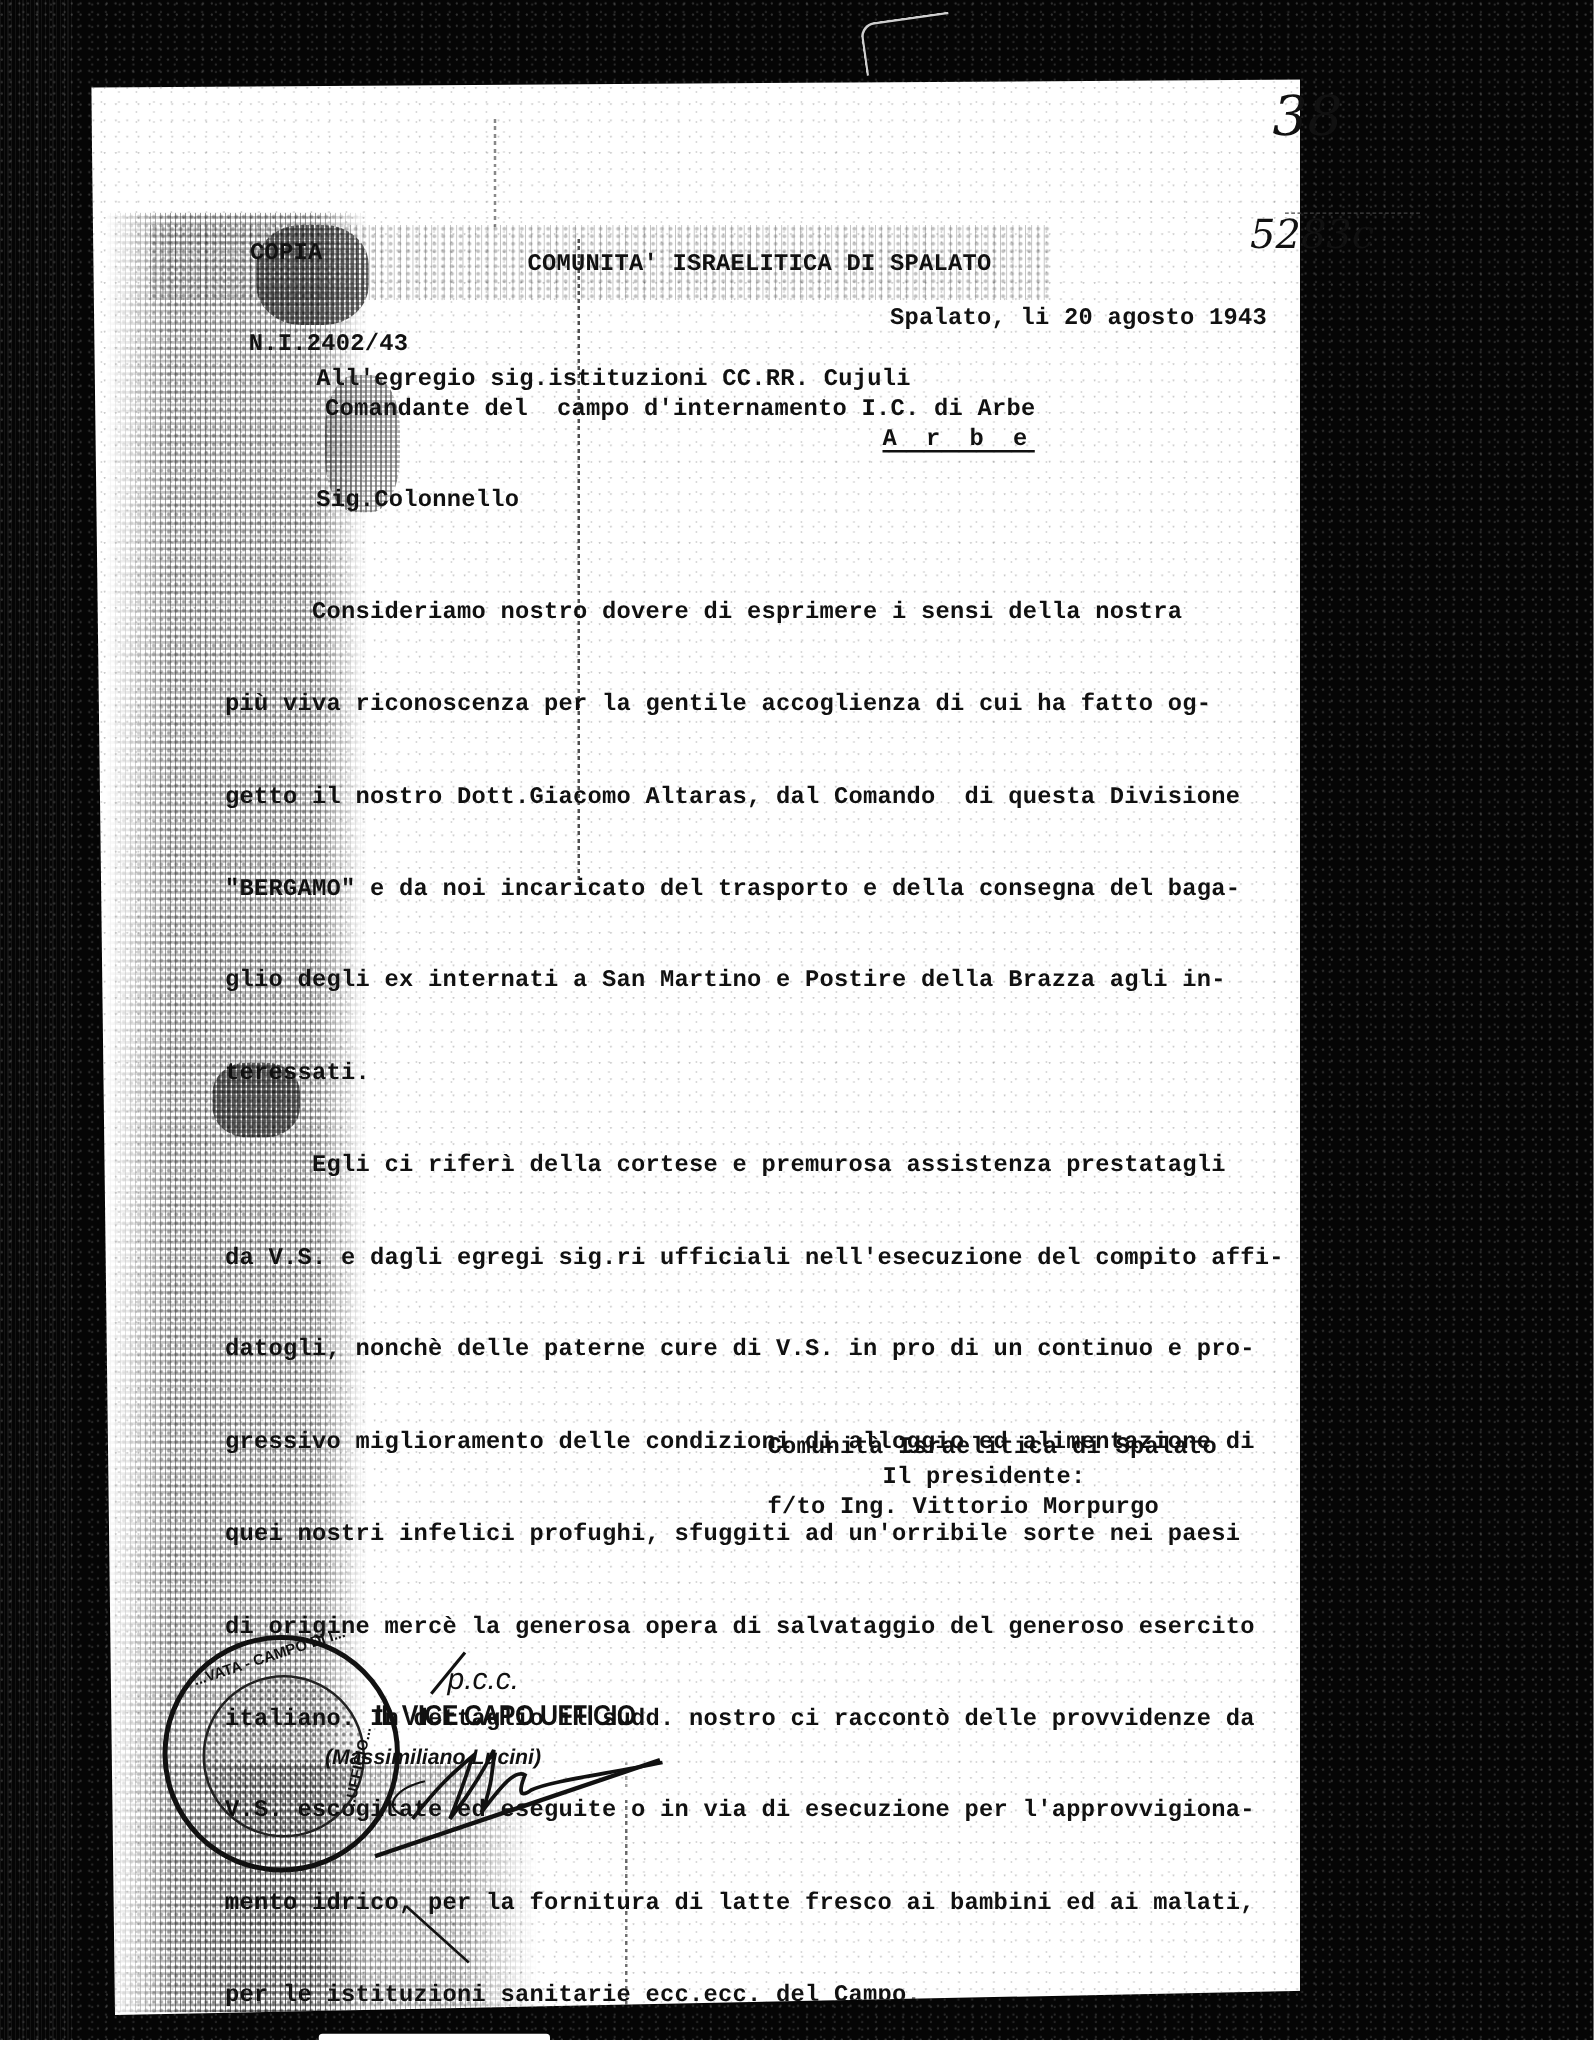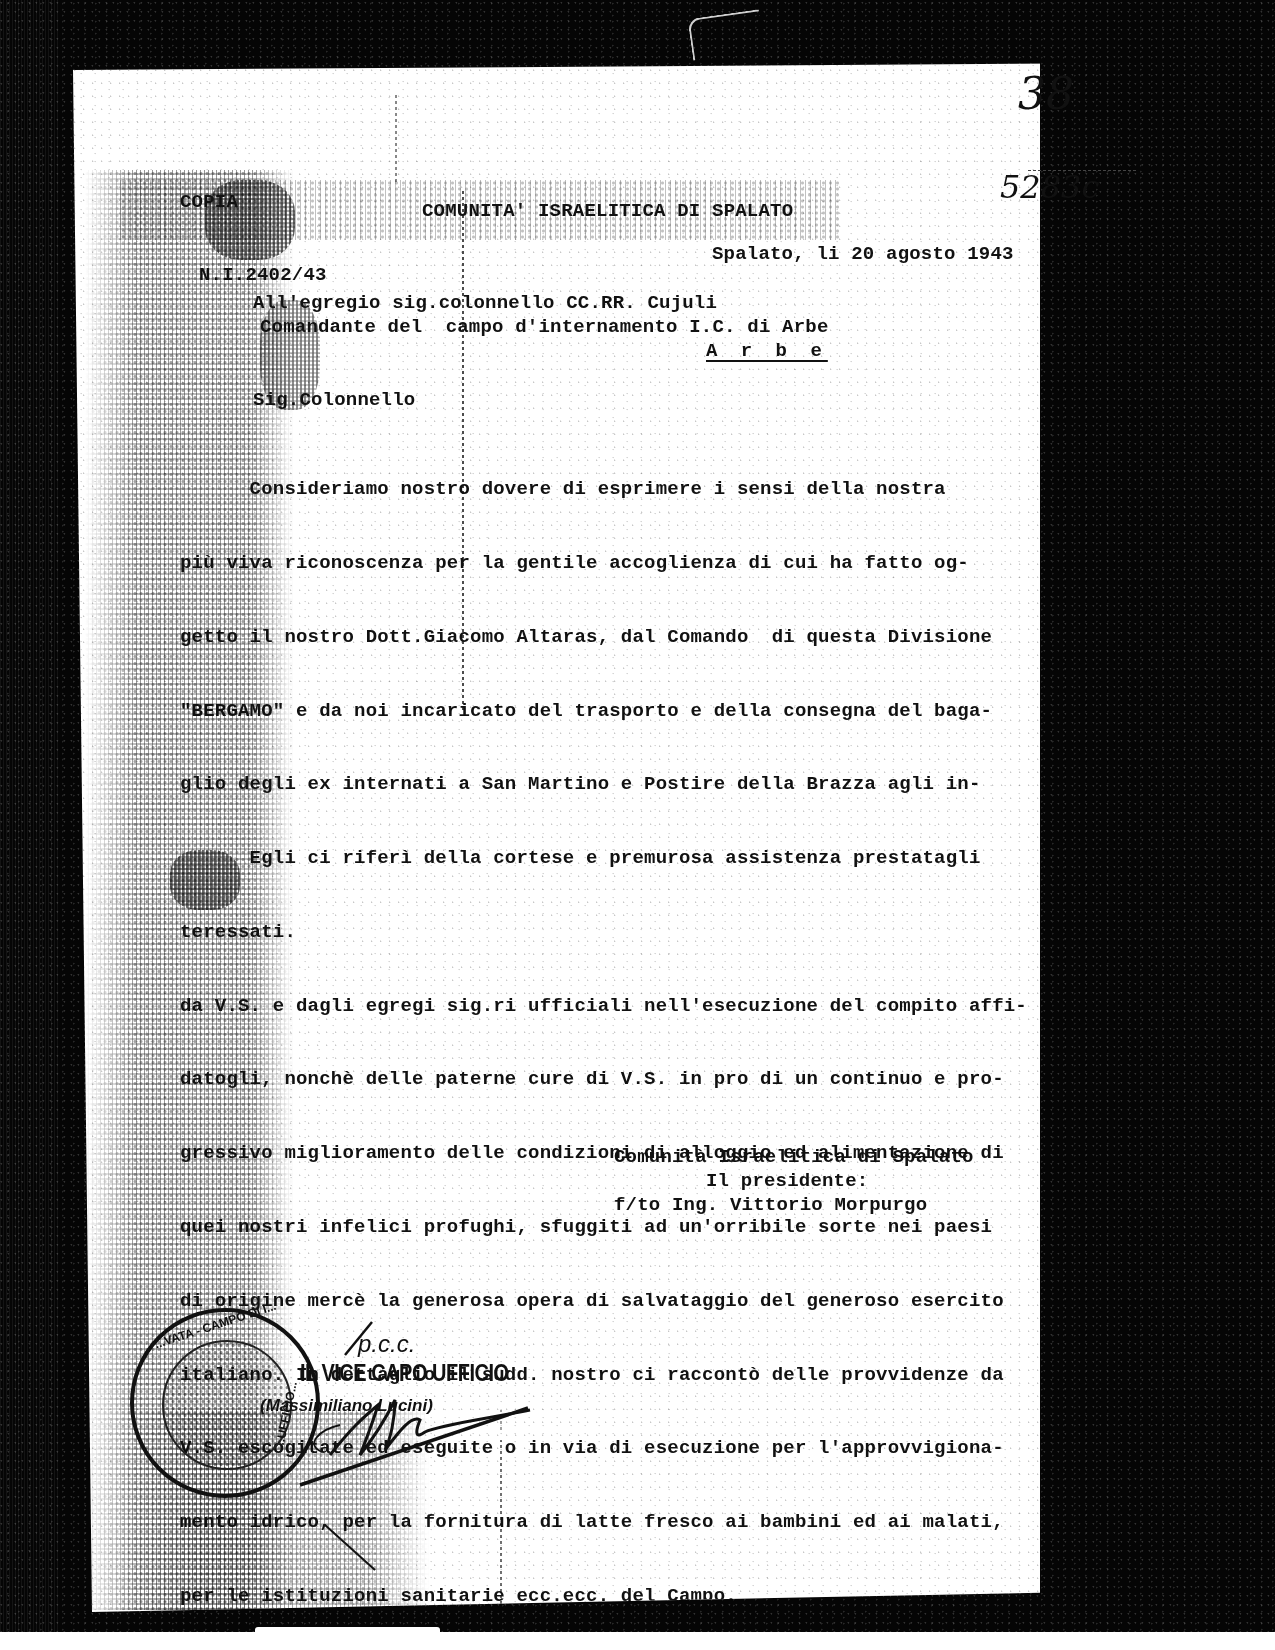--- a/index.html
+++ b/index.html
@@ -237,39 +237,39 @@
   <div class="noise-blob" style="left:260px; top:300px; width:60px; height:110px; opacity:0.6;"></div>
   <div class="fold-line" style="left:462px; top:190px; height:520px;"></div>
   <div class="fold-line" style="left:395px; top:92px; height:90px; opacity:0.5;"></div>
   <div class="fold-line" style="left:500px; top:1440px; height:170px; opacity:0.6;"></div>
   <div class="fold-line" style="left:500px; top:1410px; height:20px; opacity:0.4;"></div>
 
   <div class="handwritten page-number">38</div>
   <div class="archive-rule"></div>
   <div class="handwritten archive-number">5283c</div>
 
-  <div class="tw" style="left:180px; top:190px;">COPIA</div>
+  <div class="tw" style="left:180px; top:190px;padding-left:20px;">COPIA</div>
   <div class="tw" style="left:422px; top:199px;">COMUNITA' ISRAELITICA DI SPALATO</div>
   <div class="tw" style="left:180px; top:263px;margin-left:19px;">N.I.2402/43</div>
   <div class="tw" style="left:712px; top:242px;">Spalato, li 20 agosto 1943</div>
 
-  <div class="tw" style="left:253px; top:291px;">All'egregio sig.colonnello CC.RR. Cujuli</div>
+  <div class="tw" style="left:253px; top:291px;">All'egregio sig.istituzioni CC.RR. Cujuli</div>
   <div class="tw" style="left:260px; top:315px;">Comandante del  campo d'internamento I.C. di Arbe</div>
   <div class="tw underline" style="left:706px; top:339px;">A r b e</div>
 
   <div class="tw" style="left:253px; top:388px;">Sig.Colonnello</div>
 
   <div class="tw body-text">
     <span class="line">      Consideriamo nostro dovere di esprimere i sensi della nostra</span>
     <span class="line">più viva riconoscenza per la gentile accoglienza di cui ha fatto og-</span>
     <span class="line">getto il nostro Dott.Giacomo Altaras, dal Comando  di questa Divisione</span>
     <span class="line">"BERGAMO" e da noi incaricato del trasporto e della consegna del baga-</span>
     <span class="line">glio degli ex internati a San Martino e Postire della Brazza agli in-</span>
+    <span class="line">teressati.</span>
     <span class="line">      Egli ci riferì della cortese e premurosa assistenza prestatagli</span>
-    <span class="line">teressati.</span>
     <span class="line">da V.S. e dagli egregi sig.ri ufficiali nell'esecuzione del compito affi-</span>
     <span class="line">datogli, nonchè delle paterne cure di V.S. in pro di un continuo e pro-</span>
     <span class="line">gressivo miglioramento delle condizioni di alloggio ed alimentazione di</span>
     <span class="line">quei nostri infelici profughi, sfuggiti ad un'orribile sorte nei paesi</span>
     <span class="line">di origine mercè la generosa opera di salvataggio del generoso esercito</span>
     <span class="line">italiano. In dettaglio il sudd. nostro ci raccontò delle provvidenze da</span>
     <span class="line">V.S. escogitate ed eseguite o in via di esecuzione per l'approvvigiona-</span>
     <span class="line">mento idrico, per la fornitura di latte fresco ai bambini ed ai malati,</span>
     <span class="line">per le istituzioni sanitarie ecc.ecc. del Campo.</span>
     

